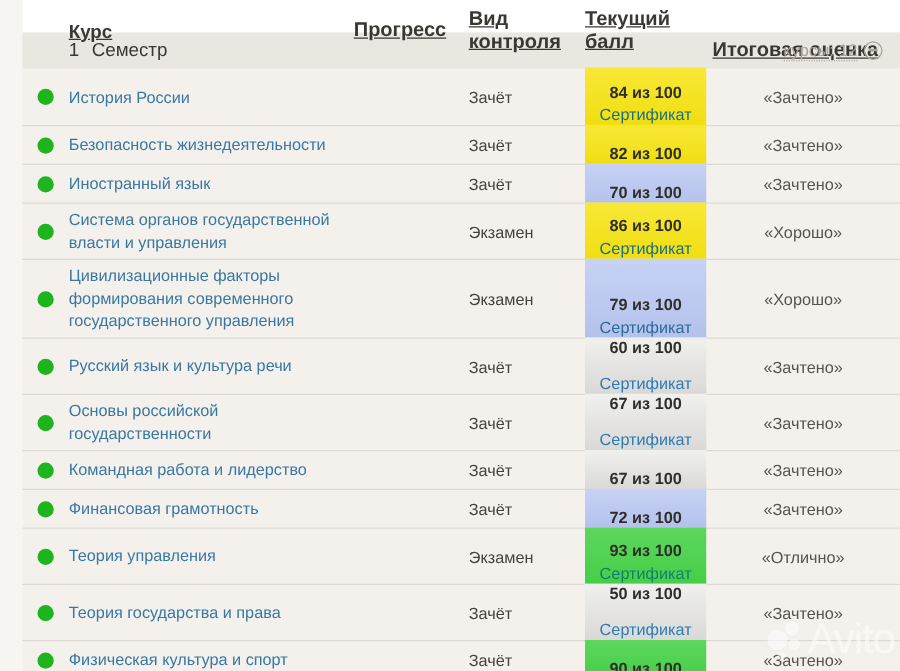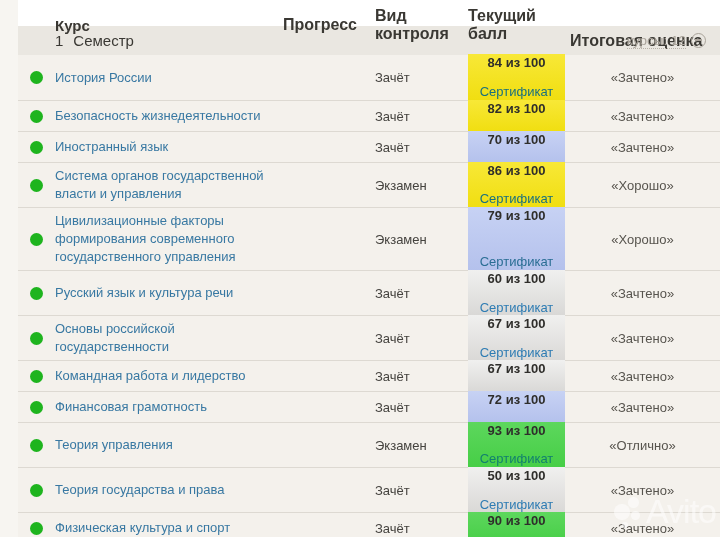--- a/index.html
+++ b/index.html
@@ -14,20 +14,21 @@
   
   .grid-row {
     display:grid;
     grid-template-columns:37px 228px 92px 93px 97px 1fr;
     align-items:center;
   }
   .table-header {
     background:#ffffff;
     height:26px;
     color:#3a3833;
+    text-decoration:underline;
   }
   .th { font-weight:bold; font-size:16px; }
   .th-course { font-size:15px; padding-left:0; grid-column:2; }
   .th-score { text-align:left; }
   .th-grade { padding-left:5px;margin-top:32px; }
 
   
   .section-bar {
     background:#eae7e1;
     height:29px;
@@ -73,21 +74,21 @@
   }
   .course-link {
     color:#3878a2; text-decoration:none; cursor:pointer;
     font-size:13px; line-height:18px; display:inline-block; padding:4px 0;
   }
   .c-control { color:#45433f; }
   .c-badge { position:relative; height:100%; align-self:stretch; }
   .badge {
     position:absolute; left:0; right:0; top:-1px; bottom:-1px;
     display:flex; flex-direction:column;
-    align-items:center; justify-content:space-between;
+    align-items:center; justify-content:flex-end;
     line-height:18px;
   }
   .badge--yellow   { background:linear-gradient(#f8e837,#f0de10); }
   .badge--lavender { background:linear-gradient(#c7d2f4,#b4c1ec); }
   .badge--gray     { background:linear-gradient(#f0f0ef,#d9d8d6);gap:11px; }
   .badge--green    { background:linear-gradient(#5dd75d,#46ce46); }
   .badge .score { font-weight:bold; color:#2f2e2b; font-size:13px; }
   .badge .cert  { font-size:13px; text-decoration:none; cursor:pointer; }
   .c-grade { text-align:center; color:#57544e; }
 

